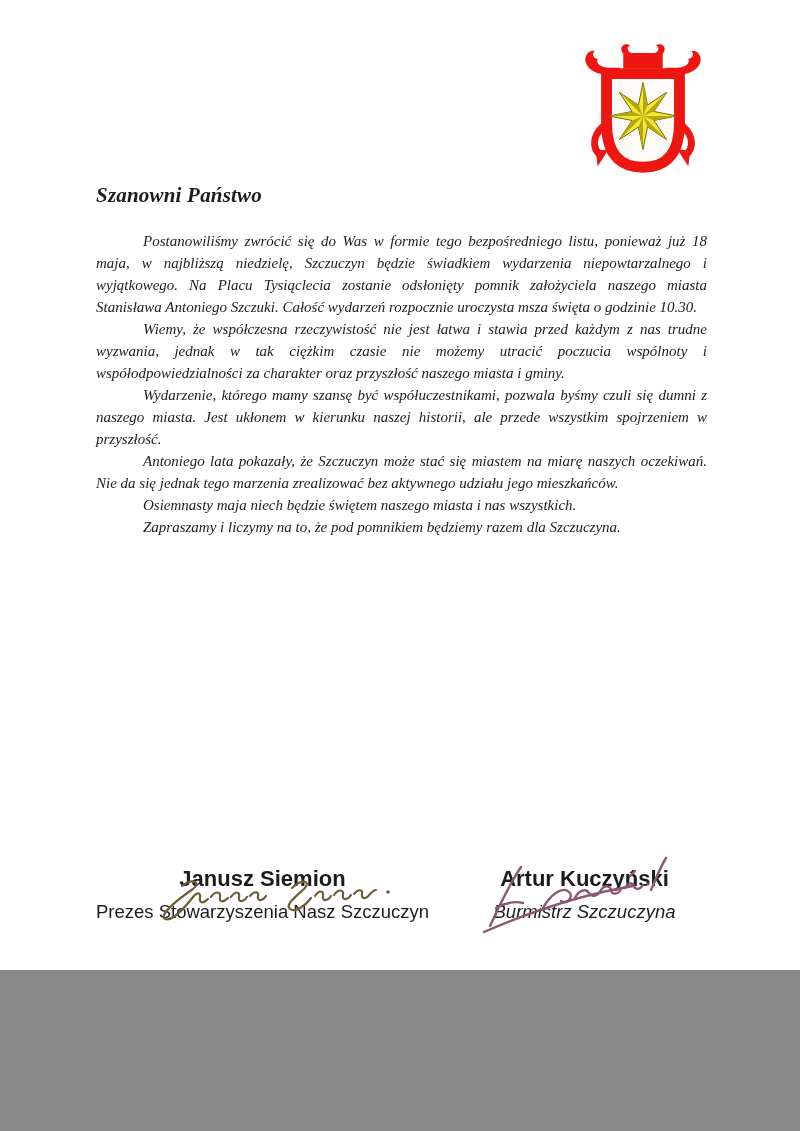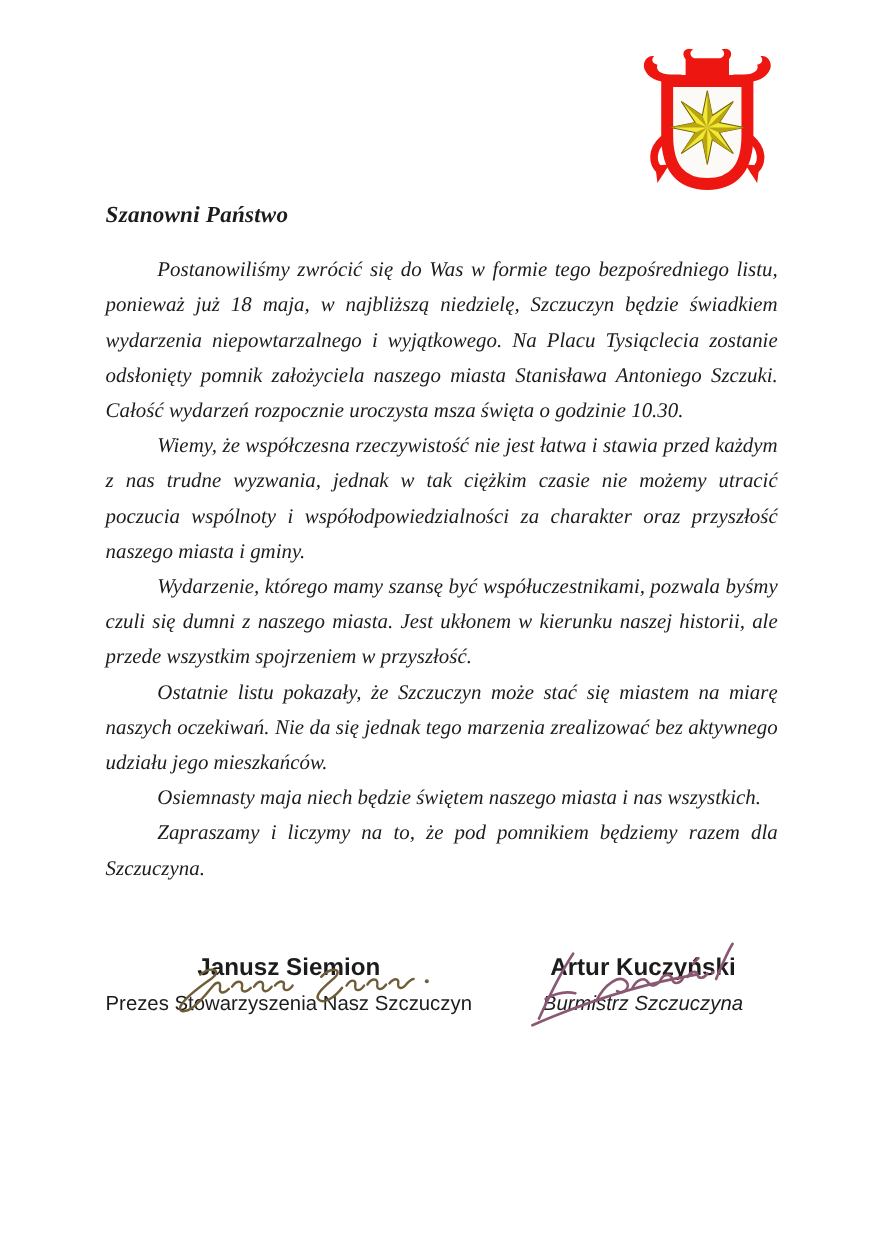--- a/index.html
+++ b/index.html
@@ -1,35 +1,35 @@
 <!DOCTYPE html>
 <html><head>
 <meta charset="utf-8">
 <style>
   html,body{margin:0;padding:0;background:#888;}
   .page{
     position:relative;
-    width:800px;height:1131px;
+    width:800px;height:970px;
     background:#ffffff;
     overflow:hidden;
     font-family:"Liberation Serif", serif;
     color:#1c1c1c;
   }
   
   .arms{position:absolute;left:574px;top:44px;width:138px;height:143px;}
   
   .letter-body{position:absolute;left:96px;top:183px;width:611px;}
   .salutation{
     margin:0;font-size:21px;font-weight:bold;font-style:italic;
     font-family:"Liberation Serif", serif;letter-spacing:0.2px;
   }
   .paragraphs{margin-top:22px;}
   .para{
     margin:0;
-    font-size:19px;line-height:32px;
+    font-size:15px;line-height:22px;
     font-style:italic;
     text-align:justify;
     text-indent:47px;
     font-family:Liberation Serif, serif;
   }
   .para.bold{font-weight:bold;}
   .para.no-justify{text-align:left;}
   
   .sig-block{position:absolute;text-align:center;font-family:"Liberation Sans", sans-serif;}
   .sig-left{left:95px;top:868px;width:335px;}
@@ -75,21 +75,21 @@
       </g>
     </g>
   </svg>
 
   <div class="letter-body">
     <h1 class="salutation">Szanowni Państwo</h1>
     <div class="paragraphs">
       <p class="para">Postanowiliśmy zwrócić się do Was w formie tego bezpośredniego listu, ponieważ już 18 maja, w najbliższą niedzielę, Szczuczyn będzie świadkiem wydarzenia niepowtarzalnego i wyjątkowego. Na Placu Tysiąclecia zostanie odsłonięty pomnik założyciela naszego miasta Stanisława Antoniego Szczuki. Całość wydarzeń rozpocznie uroczysta msza święta o godzinie 10.30.</p>
       <p class="para">Wiemy, że współczesna rzeczywistość nie jest łatwa i stawia przed każdym z nas trudne wyzwania, jednak w tak ciężkim czasie nie możemy utracić poczucia wspólnoty i współodpowiedzialności za charakter oraz przyszłość naszego miasta i gminy.</p>
       <p class="para">Wydarzenie, którego mamy szansę być współuczestnikami, pozwala byśmy czuli się dumni z naszego miasta. Jest ukłonem w kierunku naszej historii, ale przede wszystkim spojrzeniem w przyszłość.</p>
-      <p class="para">Ostatnie listu pokazały, że Szczuczyn może stać się miastem na miarę naszych oczekiwań. Nie da się jednak tego marzenia zrealizować bez aktywnego udziału jego mieszkańców.</p>
+      <p class="para">Antoniego lata pokazały, że Szczuczyn może stać się miastem na miarę naszych oczekiwań. Nie da się jednak tego marzenia zrealizować bez aktywnego udziału jego mieszkańców.</p>
       <p class="para">Osiemnasty maja niech będzie świętem naszego miasta i nas wszystkich.</p>
       <p class="para">Zapraszamy i liczymy na to, że pod pomnikiem będziemy razem dla Szczuczyna.</p>
     </div>
   </div>
 
   <div class="sig-block sig-left">
     <p class="sig-name">Janusz Siemion</p>
     <p class="sig-role">Prezes Stowarzyszenia Nasz Szczuczyn</p>
   </div>
   <div class="sig-block sig-right">

